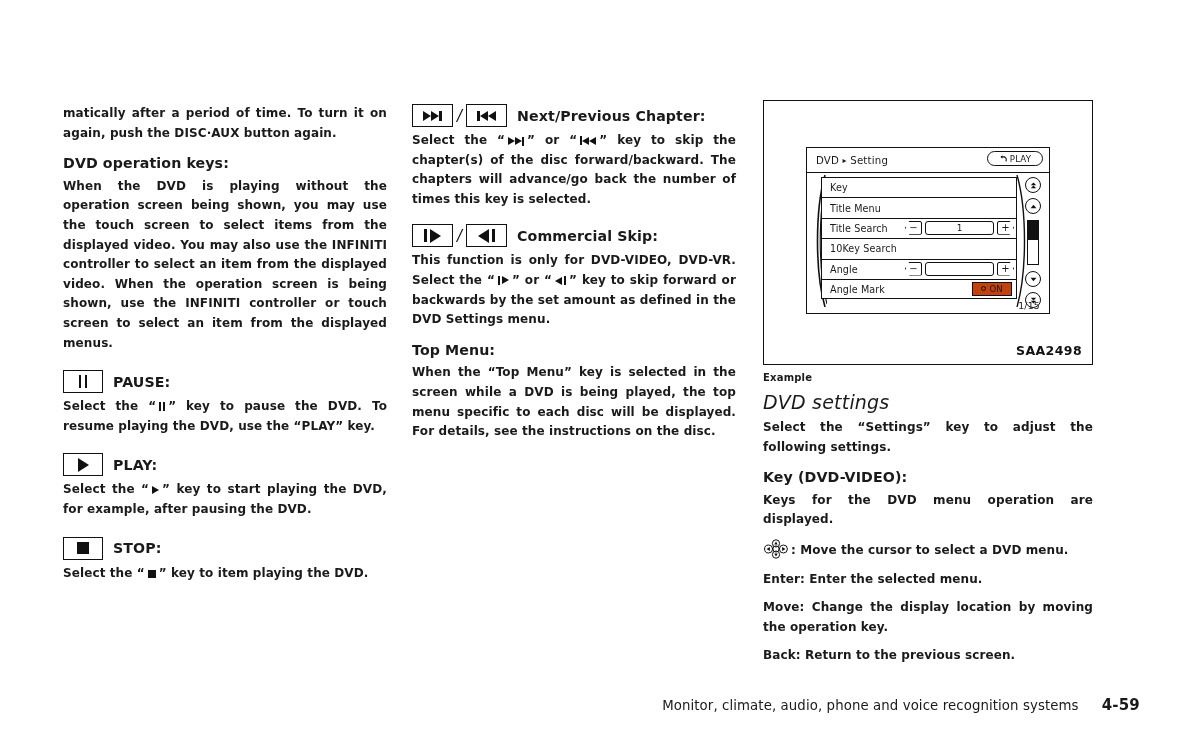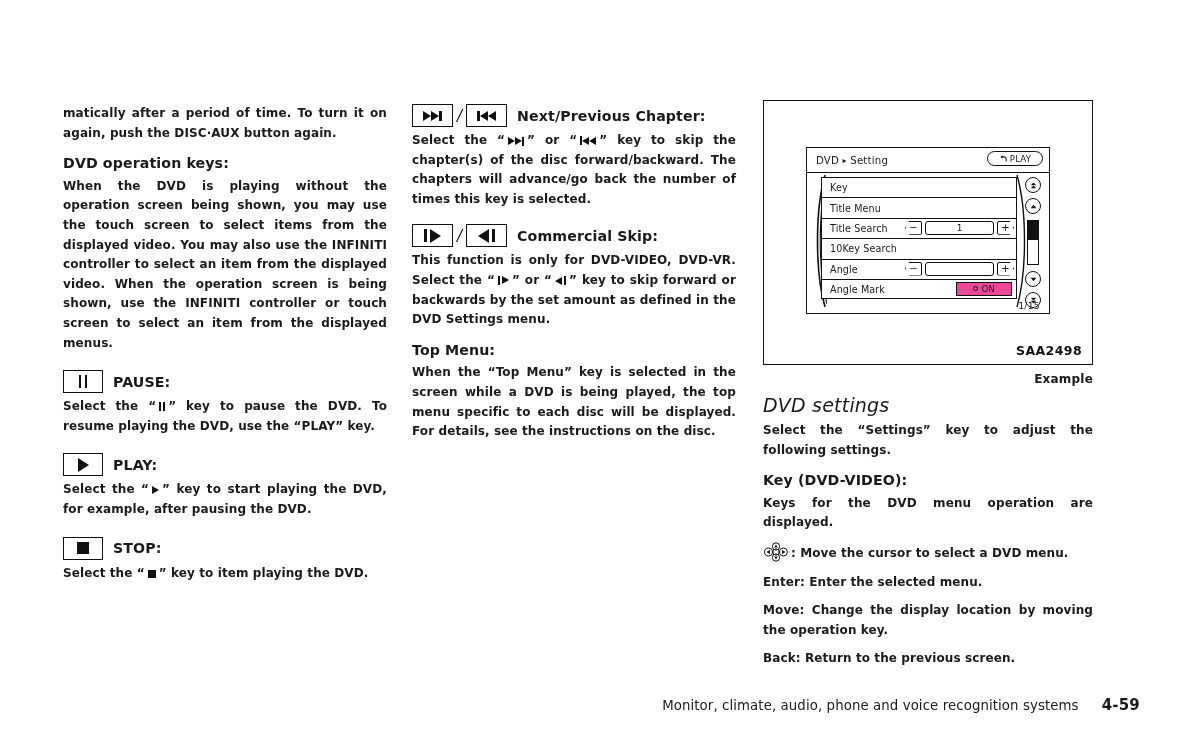--- a/index.html
+++ b/index.html
@@ -115,21 +115,21 @@
     font-size:10px;line-height:1;box-sizing:border-box;
   }
   .hexbtn.left{clip-path:polygon(0% 50%,26% 0%,100% 0%,100% 100%,26% 100%);border-radius:2px;}
   .hexbtn.right{clip-path:polygon(0% 0%,74% 0%,100% 50%,74% 100%,0% 100%);border-radius:2px;}
   .valbox{
     width:69px;height:14px;border:1.3px solid #111;border-radius:3px;
     display:flex;align-items:center;justify-content:center;
     font-size:9px;box-sizing:border-box;background:#fff;
   }
   .onbox{
-    width:56px;height:14px;border:1.3px solid #111;background:#ec4899;
+    width:40px;height:14px;border:1.3px solid #111;background:#c2410c;
     display:flex;align-items:center;justify-content:center;gap:3px;
     font-size:8.6px;box-sizing:border-box;
   }
   .onbox .dot{width:5px;height:5px;border:1px solid #111;border-radius:50%;box-sizing:border-box;}
 
   
   .arc-left{position:absolute;left:4px;top:2px;width:16px;height:132px;}
   .arc-right{position:absolute;left:208px;top:2px;width:18px;height:132px;}
 
   
@@ -143,21 +143,21 @@
   .sbar{
     position:absolute;left:5px;top:45px;width:12px;height:45px;
     border:1.2px solid #111;background:#fff;box-sizing:border-box;
   }
   .sbar .thumb{position:absolute;left:0;top:0;right:0;height:19px;background:#111;}
   .pageno{
     position:absolute;right:9px;bottom:2px;font-size:9.4px;letter-spacing:.2px;
   }
 
   .caption{
-    width:330px;text-align:right;font-size:12px;font-weight:bold;
+    width:330px;text-align:left;font-size:10px;font-weight:bold;
     margin-top:7px;letter-spacing:.2px;
   }
 
   
   .dpad{display:inline-block;width:26px;height:20px;vertical-align:-5px;margin-right:2px;}
 
   
   .footer{
     position:absolute;left:0;right:0;bottom:27px;
     display:flex;justify-content:flex-end;align-items:baseline;

